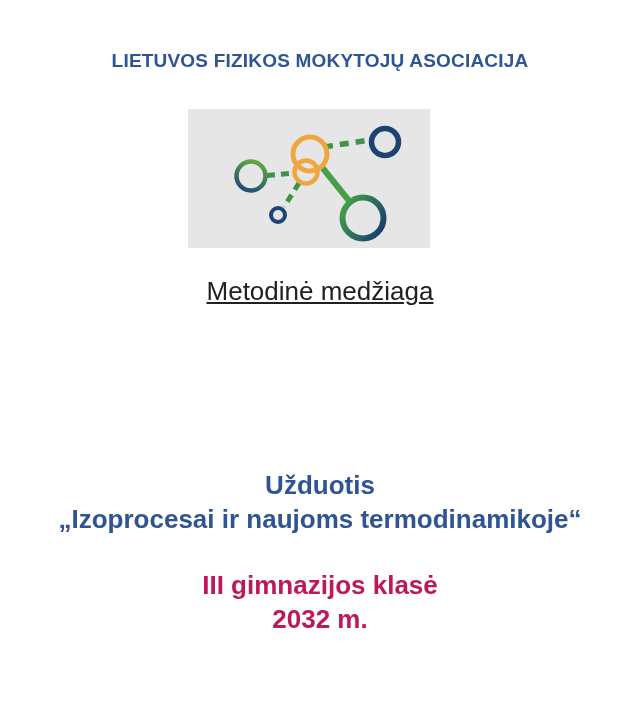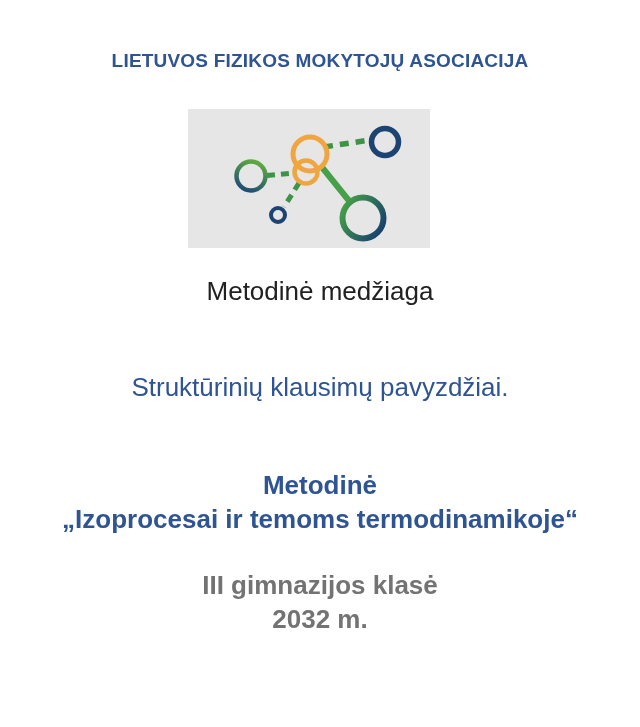--- a/index.html
+++ b/index.html
@@ -46,34 +46,35 @@
     left: 0;
     width: 640px;
     text-align: center;
     line-height: 33px;
     font-size: 26px;
     white-space: nowrap;
   }
   .block-material {
     top: 275px;
     color: #212121;
+    text-decoration: underline;
   }
   .block-topic {
     top: 371px;
     color: #2e5494;
   }
   .block-task {
     top: 468px;
     color: #2e5494;
     font-weight: bold;
     line-height: 34px;
   }
   .block-grade {
     top: 568px;
-    color: #737373;
+    color: #be185d;
     font-weight: bold;
     line-height: 34px;
   }
 </style>
 </head>
 <body>
 
 <div class="page">
 
   <div class="header-title">LIETUVOS FIZIKOS MOKYTOJŲ ASOCIACIJA</div>
@@ -103,26 +104,25 @@
       <circle cx="175" cy="109" r="20.5" fill="none" stroke="url(#gradBig)" stroke-width="6"></circle>
       <circle cx="90" cy="106" r="7" fill="none" stroke="#1c4372" stroke-width="4"></circle>
     </svg>
   </figure>
 
   <div class="text-block block-material">
     <div>Metodinė medžiaga</div>
   </div>
 
   <div class="text-block block-topic">
-    <div>Struktūrinių klausimų pavyzdžiai.</div>
   </div>
 
   <div class="text-block block-task">
-    <div>Metodinė</div>
-    <div>„Izoprocesai ir temoms termodinamikoje“</div>
+    <div>Užduotis</div>
+    <div>„Izoprocesai ir naujoms termodinamikoje“</div>
   </div>
 
   <div class="text-block block-grade">
     <div>III gimnazijos klasė</div>
     <div>2032 m.</div>
   </div>
 
 </div>
 
 </body></html>

